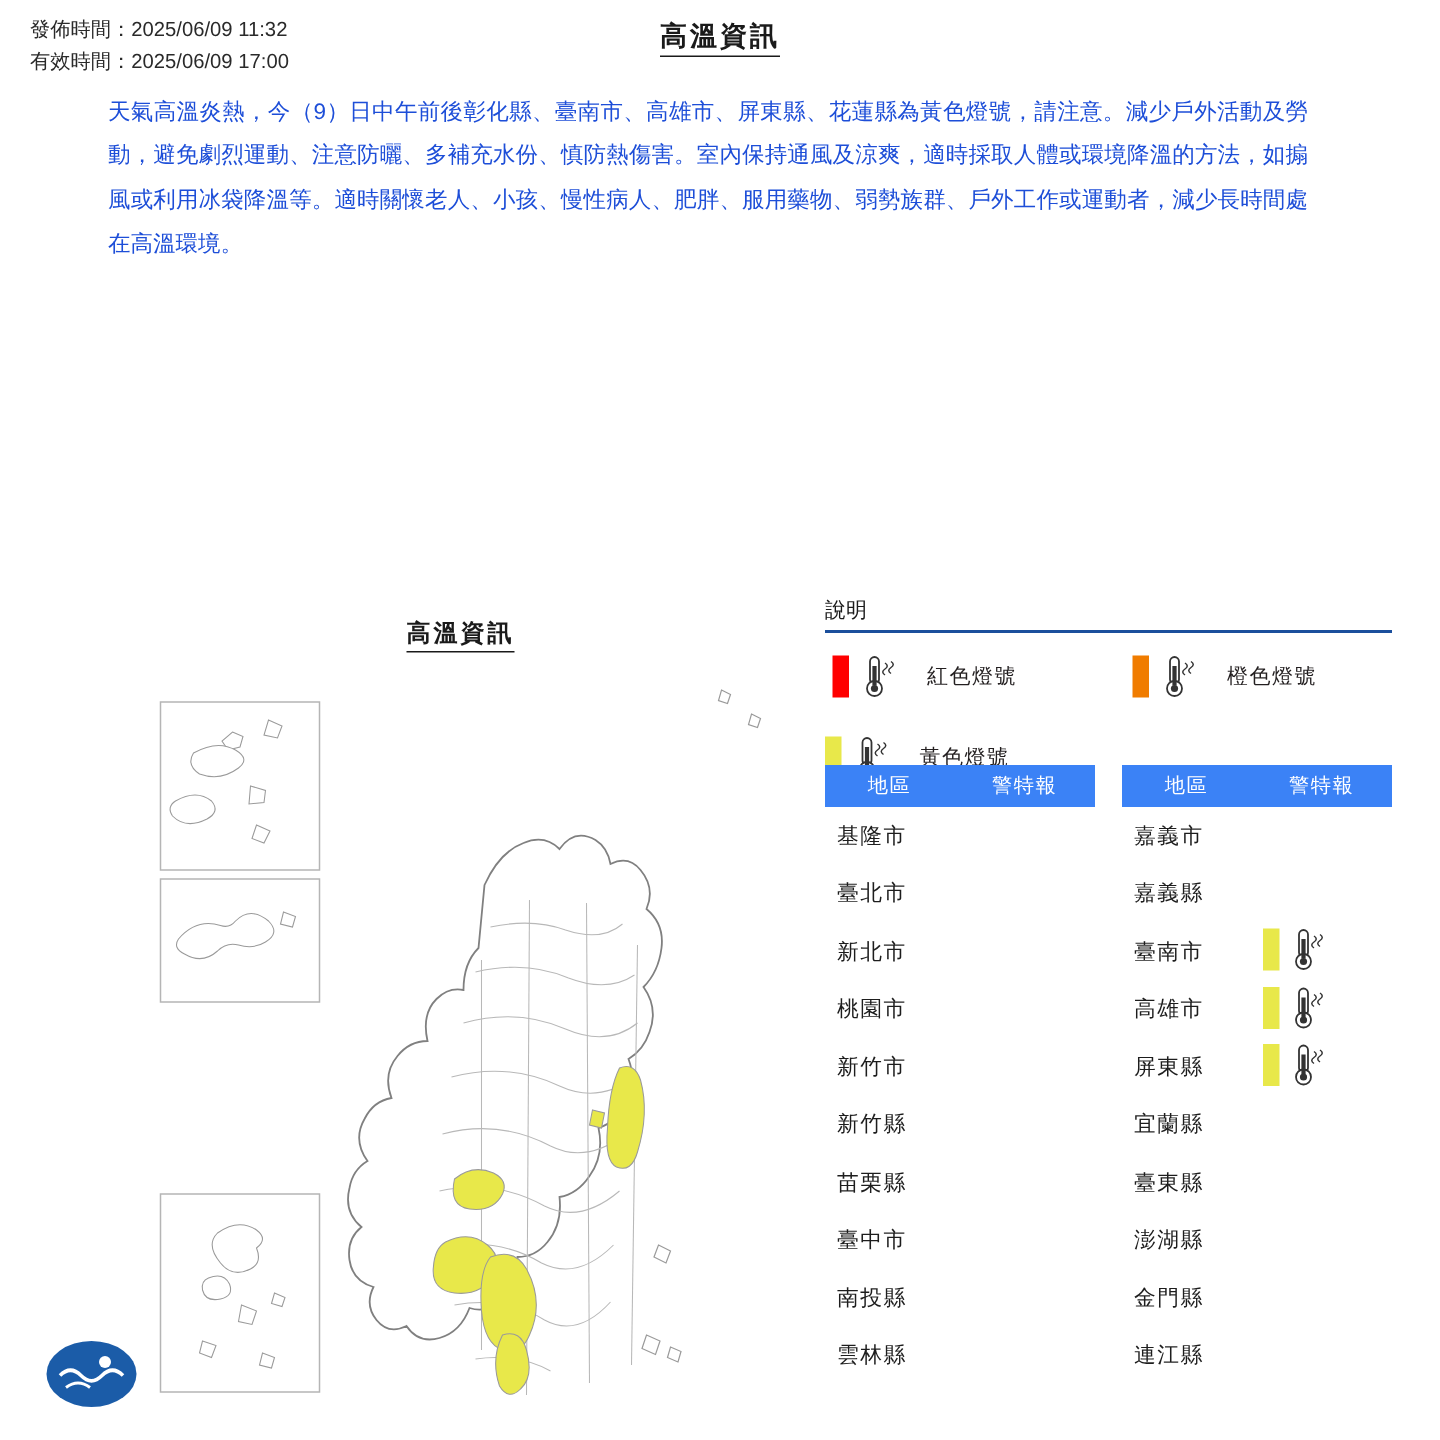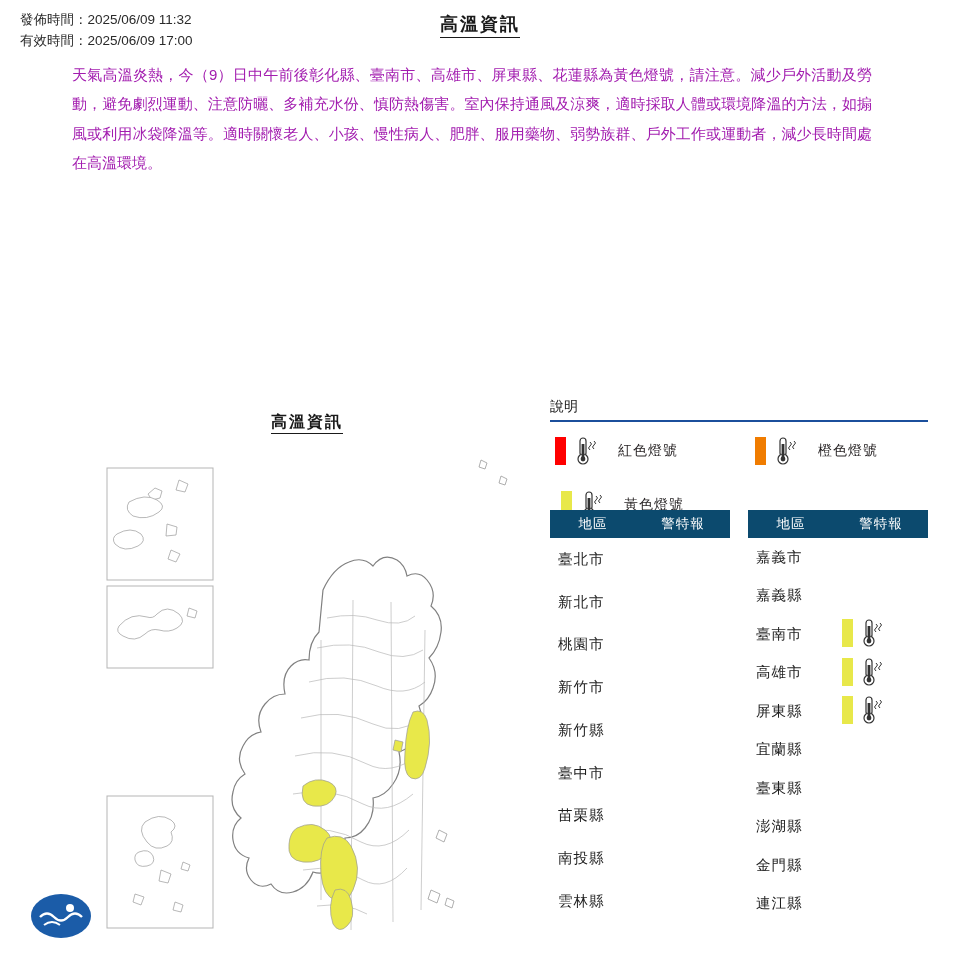--- a/index.html
+++ b/index.html
@@ -49,21 +49,21 @@
   }
 
   .body-text {
     position: absolute;
     left: 72px;
     top: 60px;
     width: 800px;
     font-size: 15px;
     line-height: 1.95;
     text-align: justify;
-    color: #a21caf;
+    color: #1d4ed8;
   }
 
   
   .map-title {
     position: absolute;
     left: 232px;
     top: 412px;
     width: 150px;
     text-align: center;
     font-size: 16px;
@@ -118,21 +118,21 @@
   }
   .legend-item {
     position: absolute;
     display: flex;
     align-items: center;
     gap: 6px;
     font-size: 14px;
   }
   .legend-item.l1 { left: 5px;   top: 2px; }
   .legend-item.l2 { left: 205px; top: 2px; }
-  .legend-item.l3 { left: 11px;   top: 56px; text-decoration: underline; }
+  .legend-item.l3 { left: 0;   top: 56px; text-decoration: underline; }
 
   .swatch {
     width: 11px;
     height: 28px;
     display: inline-block;
   }
   .thermo {
     width: 26px;
     height: 30px;
     display: inline-block;
@@ -147,21 +147,21 @@
     width: 378px;
     display: flex;
     gap: 18px;
   }
   .tbl {
     width: 180px;
     border-collapse: collapse;
     font-size: 14px;
   }
   .tbl th {
-    background: #0c4a6e;
+    background: #3b82f6;
     color: #ffffff;
     font-weight: normal;
     font-size: 13.5px;
     padding: 5px 0;
     letter-spacing: 1px;
   }
   .tbl th.c-area { width: 86px; }
   .tbl th.c-warn { width: 94px; }
   .tbl td {
     height: 36.5px;
@@ -338,45 +338,49 @@
 
     <table class="tbl">
       <thead>
         <tr>
           <th class="c-area">地區</th>
           <th class="c-warn">警特報</th>
         </tr>
       </thead>
       <tbody id="left-body">
           <tr>
+            <td class="area">基隆市</td>
+            <td class="warn"></td>
+          </tr>
+          <tr>
             <td class="area">臺北市</td>
             <td class="warn"></td>
           </tr>
           <tr>
             <td class="area">新北市</td>
             <td class="warn"></td>
           </tr>
           <tr>
             <td class="area">桃園市</td>
             <td class="warn"></td>
           </tr>
           <tr>
             <td class="area">新竹市</td>
             <td class="warn"></td>
           </tr>
           <tr>
             <td class="area">新竹縣</td>
             <td class="warn"></td>
           </tr>
           <tr>
+            <td class="area">苗栗縣</td>
+            <td class="warn"></td>
+          </tr>
+          <tr>
             <td class="area">臺中市</td>
-            <td class="warn"></td>
-          </tr>
-          <tr>
-            <td class="area">苗栗縣</td>
             <td class="warn"></td>
           </tr>
           <tr>
             <td class="area">南投縣</td>
             <td class="warn"></td>
           </tr>
           <tr>
             <td class="area">雲林縣</td>
             <td class="warn"></td>
           </tr>

